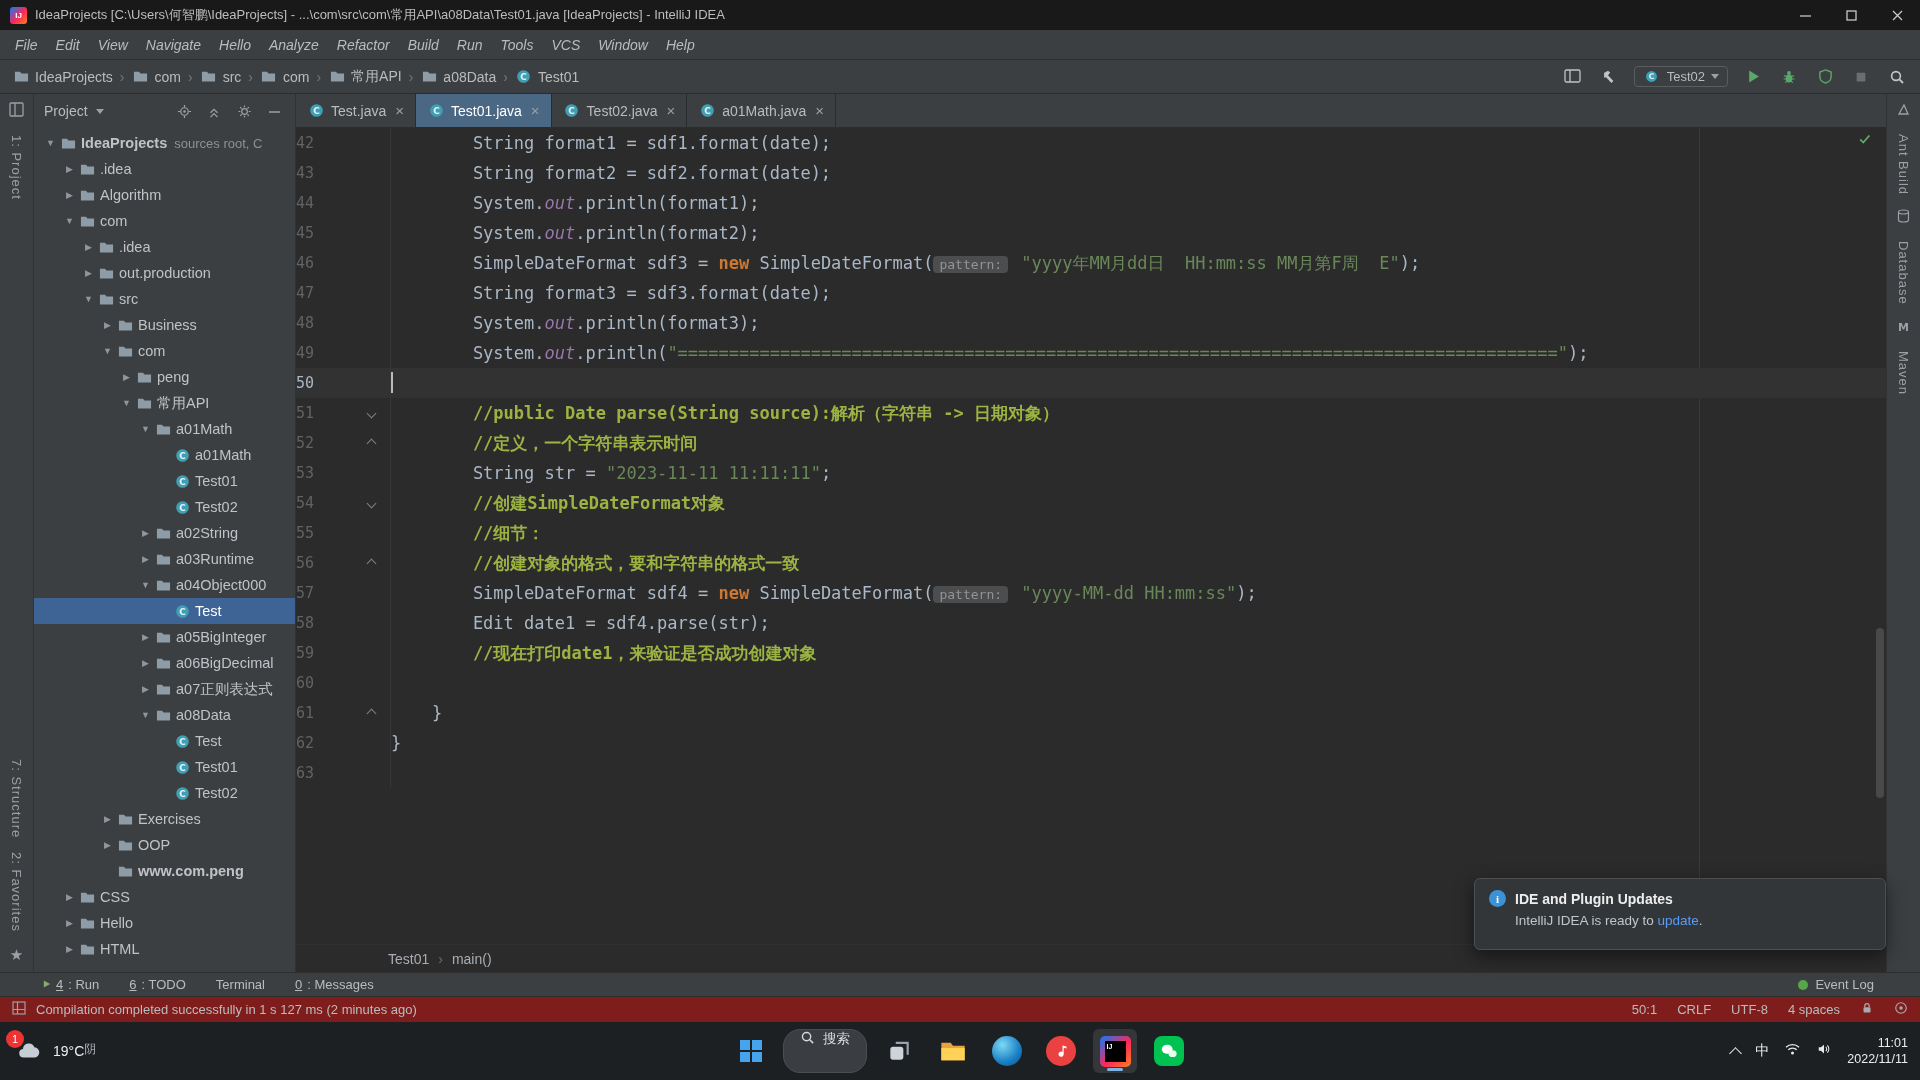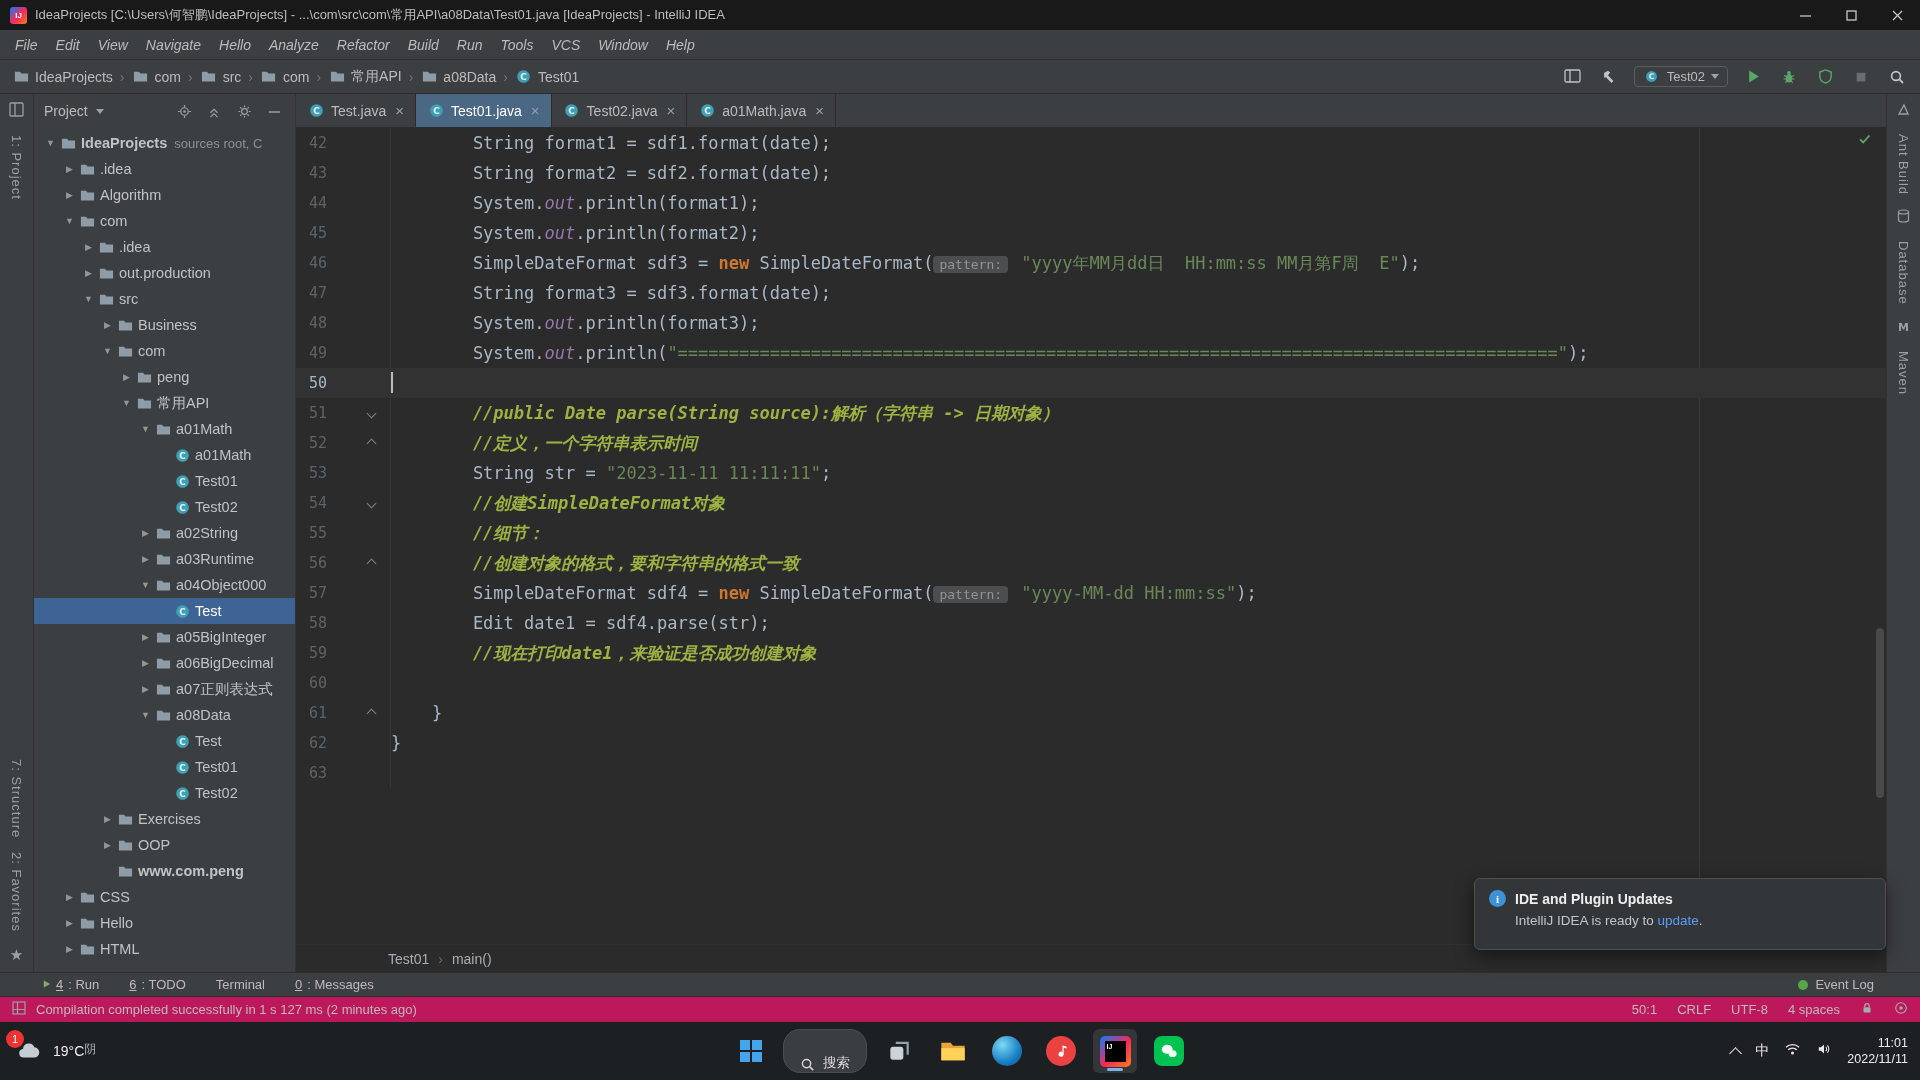--- a/index.html
+++ b/index.html
@@ -57,45 +57,45 @@
   .tabs{height:34px;background:#3C3F41;display:flex;border-bottom:1px solid #2C2C2C;flex:0 0 auto;}
   .tab{display:flex;align-items:center;gap:6px;padding:0 11px;font-size:14px;color:#BBBBBB;border-right:1px solid #2B2B2B;}
   .tab.active{background:#4A6784;color:#FFFFFF;}
   .tab-close{color:#9AA0A6;font-size:15px;margin-left:3px;}
   .codewrap{flex:1;position:relative;overflow:hidden;}
   .guide{position:absolute;top:0;bottom:0;left:1403px;width:1px;background:#3A3A3A;}
   .code-row{display:flex;height:30px;position:relative;}
   .code-row.current{background:#323232;}
   .gutter{flex:0 0 95px;display:flex;align-items:center;font-family:"DejaVu Sans Mono",monospace;font-size:15px;color:#606366;border-right:1px solid #353739;}
   .code-row.current .lnum{color:#A9B7C6;}
-  .lnum{width:44px;text-align:center;}
+  .lnum{width:44px;text-align:left;}
   .fold{flex:1;display:flex;justify-content:flex-end;align-items:center;padding-right:15px;}
   .chev-d,.chev-u{width:7px;height:7px;border-right:1.6px solid #7A828A;border-bottom:1.6px solid #7A828A;display:inline-block;}
   .chev-d{transform:rotate(45deg);}
   .chev-u{transform:rotate(-135deg);}
   .ct{font-family:"DejaVu Sans Mono",monospace;font-size:17px;line-height:30px;white-space:pre;color:#A9B7C6;}
   .tk-d{color:#A9B7C6;}
   .tk-k{color:#CC7832;font-weight:bold;}
   .tk-s{color:#6A8759;}
-  .tk-c{color:#9CB342;font-weight:bold;font-style:italic;}
+  .tk-c{color:#9CB342;font-weight:bold;}
   .tk-f{color:#9876AA;font-style:italic;}
   .hint{background:#4B4D4F;color:#929496;border-radius:4px;padding:1px 6px;font-size:13px;margin-right:3px;}
   .caret{display:inline-block;width:2px;height:21px;background:#BBBBBB;vertical-align:-4px;}
   .insp-ok{position:absolute;top:4px;right:14px;}
   .vscroll{position:absolute;right:2px;top:500px;width:8px;height:170px;border-radius:4px;background:rgba(164,164,164,0.25);}
   .bread-bar{height:28px;display:flex;align-items:center;gap:9px;padding-left:92px;font-size:14px;color:#A7ADB3;border-top:1px solid #303030;flex:0 0 auto;}
   .bread-sep{color:#6E6E6E;}
 
   
   .toolwbar{height:24px;background:#3C3F41;border-top:1px solid #2E2E2E;display:flex;align-items:center;font-size:13px;color:#BBBBBB;padding-left:42px;gap:30px;flex:0 0 auto;}
   .tw-item{display:flex;align-items:center;gap:5px;}
   .tw-right{margin-left:auto;margin-right:46px;display:flex;align-items:center;gap:6px;}
 
   
-  .statusbar{height:26px;background:#be185d;border-top:1px solid #2E2E2E;display:flex;align-items:center;font-size:13px;color:#BBBBBB;padding:0 12px;gap:10px;flex:0 0 auto;}
+  .statusbar{height:26px;background:#7f1d1d;border-top:1px solid #2E2E2E;display:flex;align-items:center;font-size:13px;color:#BBBBBB;padding:0 12px;gap:10px;flex:0 0 auto;}
   .sb-right{margin-left:auto;display:flex;align-items:center;gap:20px;}
 
   
   .notif{position:absolute;left:1474px;top:878px;width:412px;height:72px;background:#333638;border:1px solid #4C5052;border-radius:6px;box-shadow:0 6px 18px rgba(0,0,0,.5);padding:11px 14px;z-index:50;}
   .notif-title{display:flex;align-items:center;gap:9px;font-size:14px;font-weight:bold;color:#EDEDED;}
   .info-ic{width:17px;height:17px;border-radius:50%;background:#3B92D6;color:#fff;font-size:11px;font-weight:bold;display:flex;align-items:center;justify-content:center;font-family:"Liberation Serif",serif;}
   .notif-body{margin:6px 0 0 26px;font-size:13.5px;color:#BFC6CC;}
   .notif-body a{color:#589DF6;text-decoration:none;}
 
   
@@ -103,21 +103,21 @@
   .tb-left{position:absolute;left:14px;display:flex;align-items:center;gap:9px;}
   .weather-ic{position:relative;width:30px;height:30px;display:flex;align-items:center;justify-content:center;}
   .badge{position:absolute;top:-6px;left:-8px;min-width:18px;height:18px;border-radius:9px;background:#E33;color:#fff;font-size:11px;display:flex;align-items:center;justify-content:center;padding:0 4px;}
   .weather-txt{display:flex;flex-direction:row;line-height:1.15;}
   .temp{font-size:14px;color:#ECECEC;}
   .cond{font-size:12px;color:#A8ADB3;}
   .tb-center{margin:0 auto;display:flex;align-items:center;gap:10px;}
   .tb-app{width:44px;height:44px;border-radius:6px;display:flex;align-items:center;justify-content:center;position:relative;}
   .tb-app.active{background:rgba(255,255,255,0.10);}
   .tb-app.active::after{content:"";position:absolute;bottom:2px;left:50%;transform:translateX(-50%);width:16px;height:3px;border-radius:2px;background:#7FB2E5;}
-  .search-pill{height:44px;border-radius:17px;background:#3A3D42;border:1px solid #4A4D52;display:flex;align-items:flex-end;gap:8px;padding:0 16px;font-size:13.5px;color:#DDDDDD;}
+  .search-pill{height:44px;border-radius:17px;background:#3A3D42;border:1px solid #4A4D52;display:flex;align-items:flex-start;gap:8px;padding:0 16px;font-size:13.5px;color:#DDDDDD;}
   .win-logo{display:grid;grid-template-columns:10px 10px;grid-template-rows:10px 10px;gap:2px;}
   .win-logo span{background:#45A4EC;}
   .tb-right{position:absolute;right:12px;display:flex;align-items:center;gap:15px;}
   .chev-up{width:9px;height:9px;border-left:1.8px solid #E8E8E8;border-top:1.8px solid #E8E8E8;transform:rotate(45deg);margin-top:4px;}
   .ime{font-size:14px;color:#ECECEC;}
   .clock{text-align:right;font-size:12.5px;color:#ECECEC;line-height:1.3;}
   .edge-ic{width:30px;height:30px;border-radius:50%;background:radial-gradient(circle at 35% 30%,#7CD9F5,#1A7FC4 60%,#0A4F93);}
   .red-ic{width:30px;height:30px;border-radius:50%;background:#EC4141;display:flex;align-items:center;justify-content:center;}
   .green-ic{width:30px;height:30px;border-radius:8px;background:#00C250;display:flex;align-items:center;justify-content:center;}
   .idea-ic{width:31px;height:31px;border-radius:5px;background:linear-gradient(135deg,#087CFA,#FE2857 55%,#FC801D);display:flex;align-items:center;justify-content:center;}

